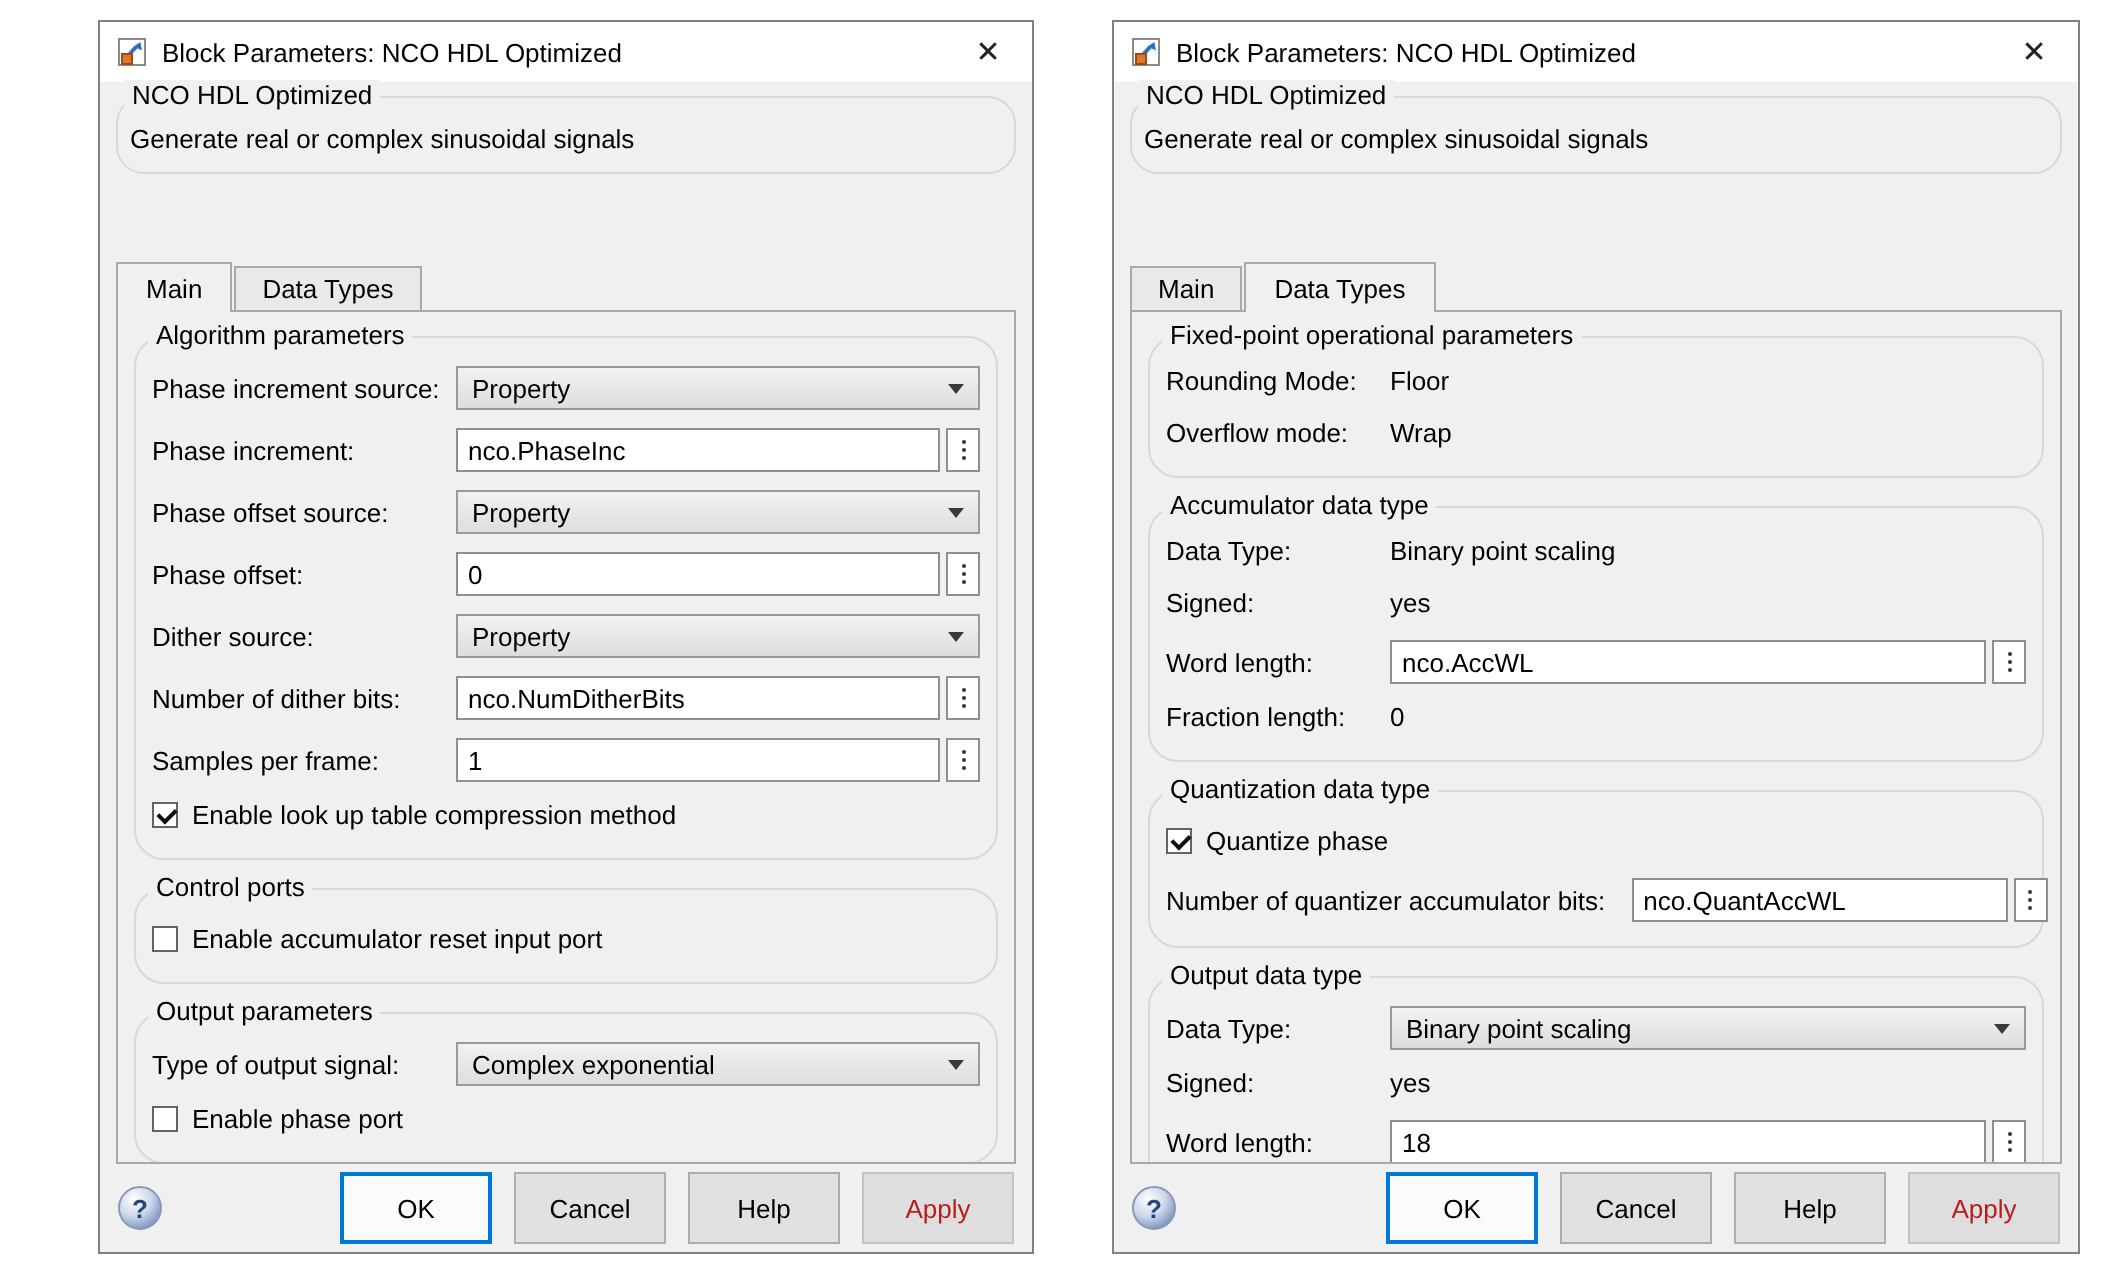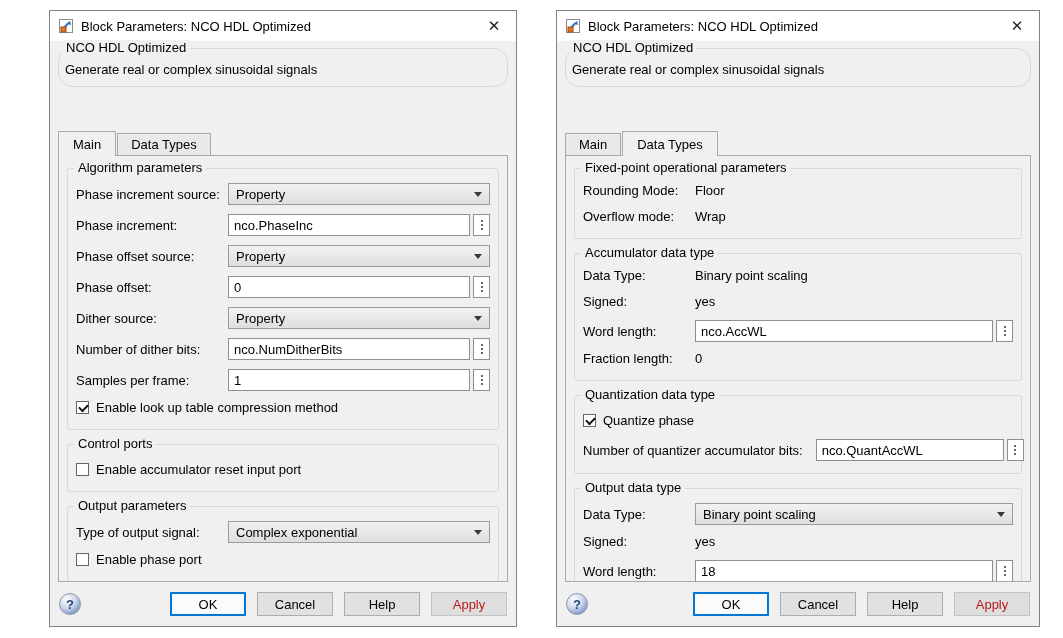--- a/index.html
+++ b/index.html
@@ -25,21 +25,21 @@
   .header-desc { padding-top: 3px; }
 
   .tabs { display: flex; align-items: flex-end; padding: 0 8px; flex: 0 0 auto; margin-top: 31px; }
   .tab { border: 1px solid #a9a9a9; border-bottom: none; background: #e9e9e9;
     padding: 3px 13px 3px; margin-right: 1px; position: relative; }
   .tab.active { background: #f0f0f0; padding: 5px 14px 4px; margin-bottom: -1px; z-index: 3; }
 
   .tab-panel { border: 1px solid #a9a9a9; margin: 0 8px; background: #f0f0f0;
     flex: 1 1 auto; padding: 12px 8px 0; position: relative; z-index: 1; overflow: hidden; }
 
-  .group { position: relative; border: 1px solid #d8d8d8; border-radius: 3px;
+  .group { position: relative; border: 1px solid #d8d8d8; border-radius: 15px;
     margin: 0 0 14px; padding: 14px 8px 3px; }
   .group-title { position: absolute; top: -9px; left: 6px; background: #f0f0f0; padding: 0 4px; }
 
   .row { display: grid; grid-template-columns: 152px 1fr; align-items: center; margin-bottom: 9px; }
   .dlg-right .row { grid-template-columns: 112px 1fr; }
   .row-label { padding-right: 6px; white-space: nowrap; }
   .row-value { white-space: nowrap; }
   .row.static { margin-bottom: 11px; }
 
   .inline-row { display: flex; align-items: center; margin-bottom: 9px; }
@@ -67,21 +67,21 @@
   .checkbox.checked::after { content: ""; position: absolute; left: 2px; top: 2px;
     width: 7px; height: 4px; border-left: 2px solid #111; border-bottom: 2px solid #111;
     transform: rotate(-45deg); }
 
   .footer { flex: 0 0 auto; height: 44px; display: flex; align-items: center; padding: 0 9px; }
   .help-orb { width: 22px; height: 22px; border-radius: 50%; border: 1px solid #8c99b5;
     background: radial-gradient(circle at 35% 28%, #ffffff, #ccd7ea 45%, #8299c3 78%, #5c76a9);
     display: flex; align-items: center; justify-content: center;
     color: #22477e; font-weight: bold; font-size: 13px; }
   .btns { margin-left: auto; display: flex; gap: 11px; }
-  .btn { width: 76px; height: 24px; font-family: "Liberation Sans", sans-serif;
+  .btn { width: 76px; height: 36px; font-family: "Liberation Sans", sans-serif;
     font-size: 13px; background: #e1e1e1; border: 1px solid #adadad; color: #000; }
   .btn.default { background: #fbfbfb; border: 1px solid #0078d7;
     box-shadow: inset 0 0 0 1px #0078d7; }
   .btn.disabled { color: #b91c1c; background: #dedede; border-color: #c3c3c3; }
 </style>
 </head>
 <body>
 
 <div class="dialog dlg-left">
   <div class="titlebar">

